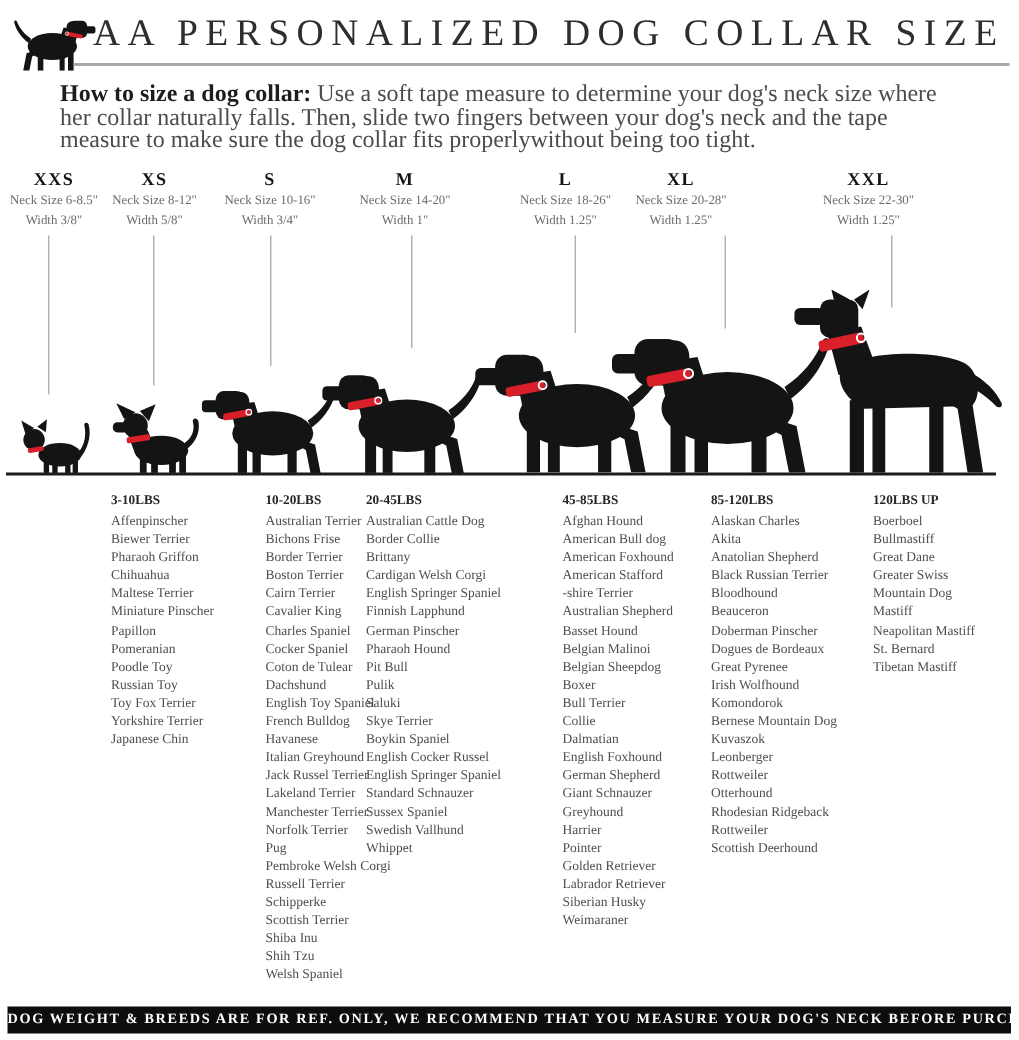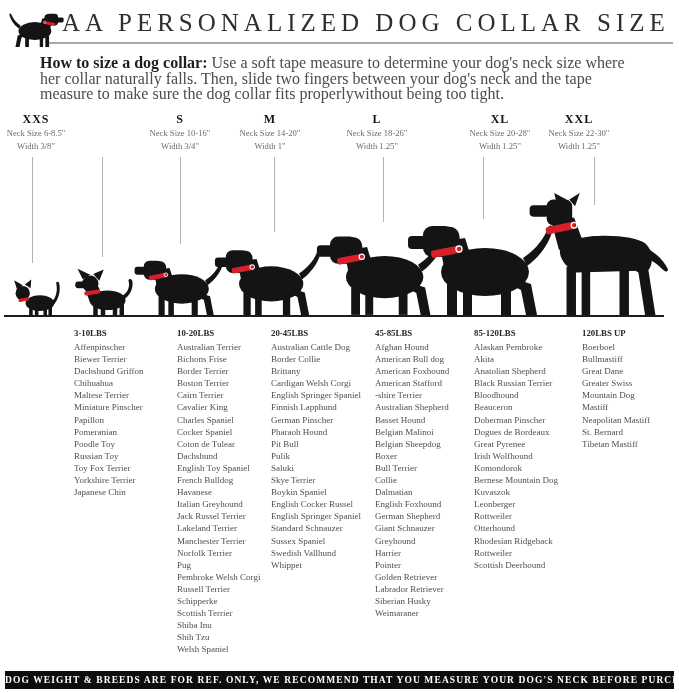--- a/index.html
+++ b/index.html
@@ -14,21 +14,21 @@
   .title-rule { position:absolute; left:49px; top:42px; width:624px; height:2px; background:#a8a8a8; }
 
   
   .intro { position:absolute; left:40px; top:55px; width:608px; font-size:16px; line-height:15.5px; color:#4c4c4c; }
   .intro b { color:#1d1d1d; }
 
   
   .size-col { position:absolute; top:112px; width:112px; text-align:center; }
   .size-label { font-size:12px; font-weight:bold; letter-spacing:1px; color:#141414; }
   .size-neck, .size-width { font-size:8.6px; color:#6b6b6b; line-height:12.5px; }
-  .sz0{left:-20px}.sz1{left:47px}.sz2{left:124px}.sz3{left:214px}.sz4{left:321px}.sz5{left:444px}.sz6{left:523px}
+  .sz0{left:-20px}.sz1{left:47px}.sz2{left:124px}.sz3{left:214px}.sz4{left:321px}.sz5{left:398px}.sz6{left:523px}
 
   
   .drop { position:absolute; width:1px; background:#b3b3b3; top:157px; }
   .dl0{left:32px;height:106px}.dl1{left:102px;height:100px}.dl2{left:180px;height:87px}
   .dl3{left:274px;height:75px}.dl4{left:383px;height:65px}.dl5{left:483px;height:62px}
   .dl6{left:594px;height:48px}
 
   
   .dog { position:absolute; }
   .d0{left:11px;top:276px;width:52px;height:40px}
@@ -40,21 +40,21 @@
   .d6{left:517px;top:193px;width:152px;height:123px}
 
   .ground { position:absolute; left:4px; top:315px; width:660px; height:2px; background:#1c1c1c; }
 
   
   .breed-col { position:absolute; top:328px; width:100px; }
   .breed-header { font-size:8.8px; font-weight:bold; color:#262626; white-space:nowrap; margin-bottom:3px; }
   .bc0 .breed-header { display:inline-block; transform:scaleX(.8); transform-origin:left center; }
   .breed-list { list-style:none; }
   .breed-item { font-size:9px; color:#4f4f4f; line-height:12.1px; white-space:nowrap; }
-  .bc0{left:7px}.bc1{left:74px}.bc2{left:177px}.bc3{left:271px}.bc4{left:375px}.bc5{left:474px}.bc6{left:582px}
+  .bc0{left:7px}.bc1{left:74px}.bc2{left:177px}.bc3{left:244px}.bc4{left:375px}.bc5{left:474px}.bc6{left:582px}
 
   
   .footer-bar { position:absolute; left:5px; top:671px; width:669px; height:18px; background:var(--footer-bg);
                 color:#fff; font-weight:bold; font-size:9.5px; letter-spacing:1.1px; text-align:center;
                 line-height:18px; white-space:nowrap; }
 </style>
 </head>
 <body>
 
 <svg width="0" height="0" style="position:absolute" aria-hidden="true">
@@ -131,20 +131,25 @@
   <h1 class="title">AA PERSONALIZED DOG COLLAR SIZE GUIDE</h1>
   <div class="title-rule"></div>
 
   <p class="intro"><b>How to size a dog collar:</b><span> Use a soft tape measure to determine your dog's neck size where her collar naturally falls. Then, slide two fingers between your dog's neck and the tape measure to make sure the dog collar fits properlywithout being too tight.</span></p>
 
   <div class="size-col sz0">
     <div class="size-label">XXS</div>
     <div class="size-neck">Neck Size 6-8.5"</div>
     <div class="size-width">Width 3/8"</div>
   </div>
+  <div class="size-col sz1">
+    <div class="size-label">XS</div>
+    <div class="size-neck">Neck Size 8-12"</div>
+    <div class="size-width">Width 5/8"</div>
+  </div>
   <div class="size-col sz2">
     <div class="size-label">S</div>
     <div class="size-neck">Neck Size 10-16"</div>
     <div class="size-width">Width 3/4"</div>
   </div>
   <div class="size-col sz3">
     <div class="size-label">M</div>
     <div class="size-neck">Neck Size 14-20"</div>
     <div class="size-width">Width 1"</div>
   </div>
@@ -194,21 +199,21 @@
       <use href="#sil-dane"></use>
     </svg>
 
   <div class="ground"></div>
 
   <div class="breed-col bc1">
     <div class="breed-header">3-10LBS</div>
     <ul class="breed-list">
         <li class="breed-item">Affenpinscher</li>
         <li class="breed-item">Biewer Terrier</li>
-        <li class="breed-item">Dachshund Griffon</li>
+        <li class="breed-item">Pharaoh Griffon</li>
         <li class="breed-item">Chihuahua</li>
         <li class="breed-item">Maltese Terrier</li>
         <li class="breed-item">Miniature Pinscher</li>
         <li class="breed-item">Papillon</li>
         <li class="breed-item">Pomeranian</li>
         <li class="breed-item">Poodle Toy</li>
         <li class="breed-item">Russian Toy</li>
         <li class="breed-item">Toy Fox Terrier</li>
         <li class="breed-item">Yorkshire Terrier</li>
         <li class="breed-item">Japanese Chin</li>
@@ -293,21 +298,21 @@
         <li class="breed-item">Pointer</li>
         <li class="breed-item">Golden Retriever</li>
         <li class="breed-item">Labrador Retriever</li>
         <li class="breed-item">Siberian Husky</li>
         <li class="breed-item">Weimaraner</li>
       </ul>
   </div>
   <div class="breed-col bc5">
     <div class="breed-header">85-120LBS</div>
     <ul class="breed-list">
-        <li class="breed-item">Alaskan Pembroke</li>
+        <li class="breed-item">Alaskan Charles</li>
         <li class="breed-item">Akita</li>
         <li class="breed-item">Anatolian Shepherd</li>
         <li class="breed-item">Black Russian Terrier</li>
         <li class="breed-item">Bloodhound</li>
         <li class="breed-item">Beauceron</li>
         <li class="breed-item">Doberman Pinscher</li>
         <li class="breed-item">Dogues de Bordeaux</li>
         <li class="breed-item">Great Pyrenee</li>
         <li class="breed-item">Irish Wolfhound</li>
         <li class="breed-item">Komondorok</li>

